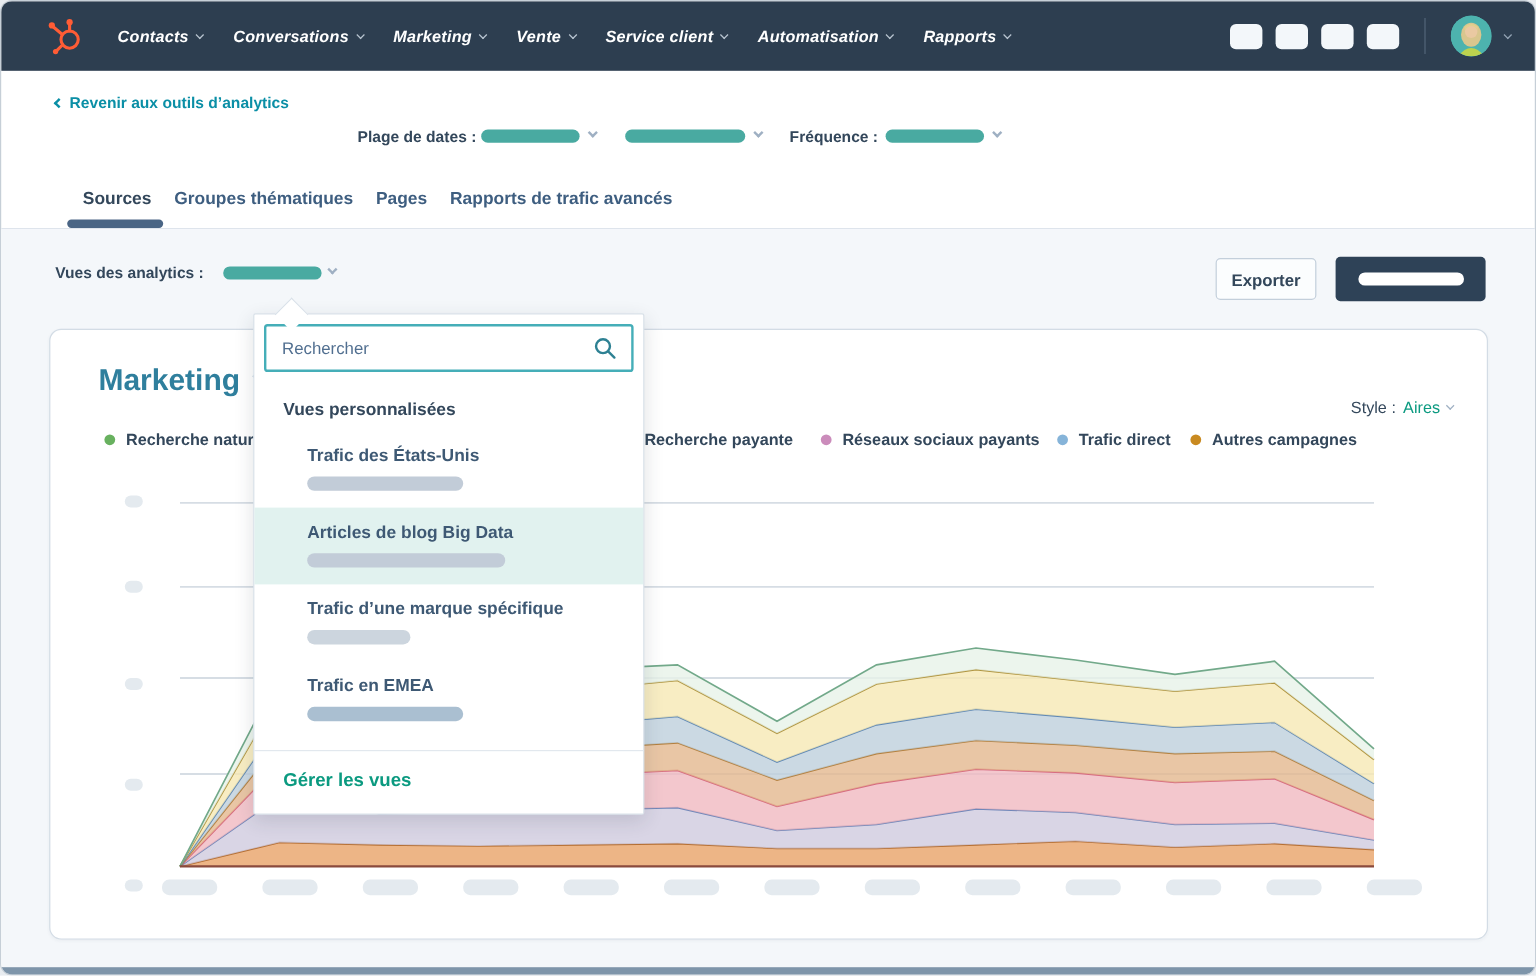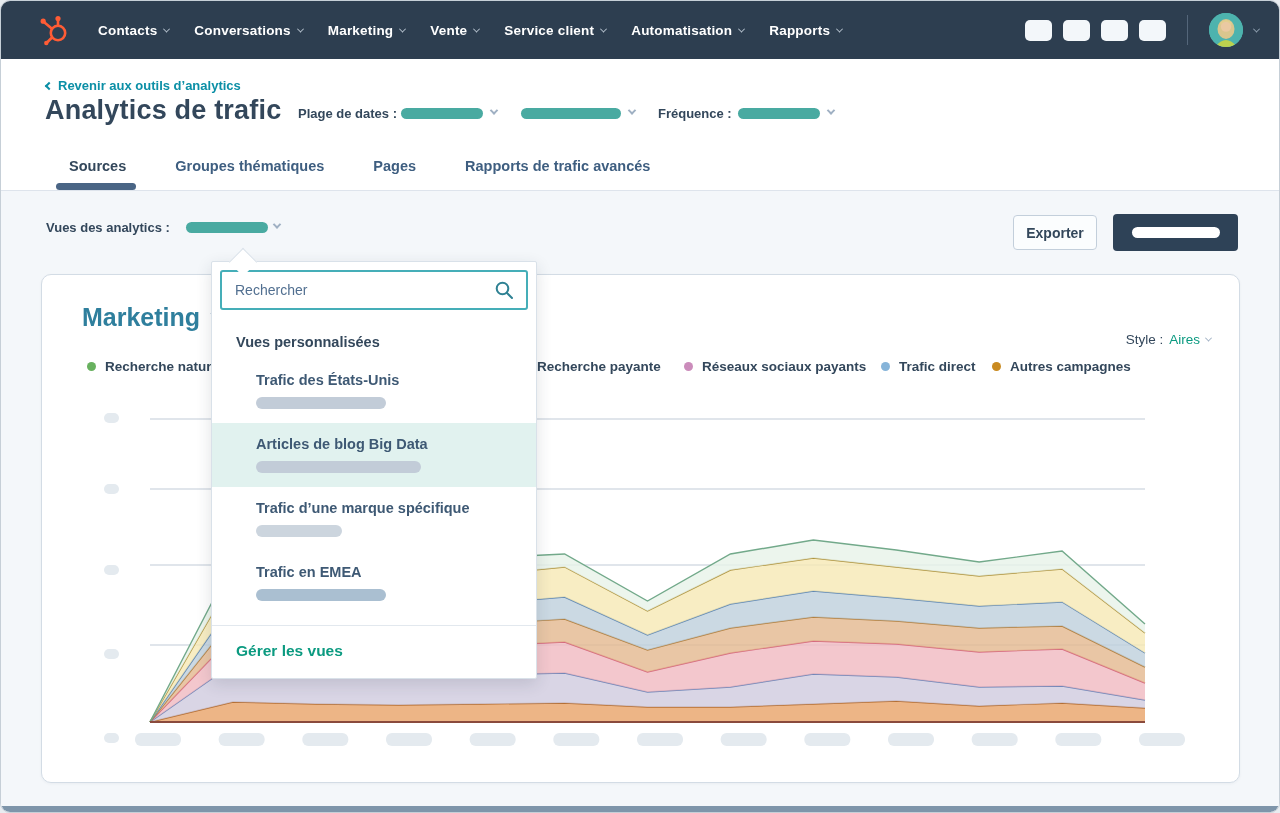--- a/index.html
+++ b/index.html
@@ -4,39 +4,39 @@
 <style>
   * { margin:0; padding:0; box-sizing:border-box; }
   body { background:#e8ecf0; font-family:"Liberation Sans", sans-serif; }
   .screen { position:relative; width:1280px; height:813px; background:#fff;
             border:1px solid #c6cfd7; border-radius:10px; overflow:hidden; }
 
   
   .topnav { position:absolute; left:0; top:0; width:1280px; height:58px; background:#2d3e50; }
   .logo { position:absolute; left:36px; top:11px; width:36px; height:36px; }
   .nav-items { position:absolute; left:97px; top:0; height:58px; display:flex; align-items:center; gap:25px; }
-  .nav-item { display:flex; align-items:center; gap:7px; color:#ffffff; font-size:13.5px; font-weight:700; cursor:pointer; letter-spacing:.2px; }
+  .nav-item { display:flex; align-items:center; gap:7px; color:#ffffff; font-size:13.5px; font-weight:700; cursor:pointer; letter-spacing:.2px;font-style:italic; }
   .caret { display:inline-block; width:6px; height:6px; border-right:2px solid #b9c5d1; border-bottom:2px solid #b9c5d1; transform:rotate(45deg) translate(-1px,-1px); }
   .caret.small { width:5px; height:5px; border-width:1.5px; }
   .nav-right { position:absolute; right:22px; top:0; height:58px; display:flex; align-items:center; gap:11px; }
   .sq { width:27px; height:21px; background:#f3f7fa; border-radius:5px; }
   .nav-divider { width:1px; height:30px; background:#54667a; margin:0 10px; }
   .avatar { width:34px; height:34px; border-radius:50%; background:#4db3ae; overflow:hidden; }
 
   
   .breadcrumb { position:absolute; left:45px; top:77px; color:#0b8fa6; font-size:13px; font-weight:700; display:flex; align-items:center; gap:6px; cursor:pointer; }
   .caret-left { display:inline-block; width:6px; height:6px; border-left:2px solid #0b8fa6; border-bottom:2px solid #0b8fa6; transform:rotate(45deg); }
   .page-title { position:absolute; left:44px; top:94px; color:#33475b; font-size:27px; font-weight:700; letter-spacing:.2px; }
   .flt-label { position:absolute; color:#33475b; font-size:13px; font-weight:700; top:105px; }
   .pill-teal { position:absolute; height:11px; border-radius:5.5px; background:#49aaa1; top:107px; }
   .flt-caret { position:absolute; top:108px; }
   .caret-grey { border-color:#9fb0c3; }
 
   
-  .tabs { position:absolute; left:68px; top:157px; display:flex; gap:49px; }
+  .tabs { position:absolute; left:68px; top:157px; display:flex; gap:19px; }
   .tab { font-size:14.5px; font-weight:700; color:#3e5e80; cursor:pointer; }
   .tab.active { color:#33475b; }
   .tab-underline { position:absolute; left:55px; top:182px; width:80px; height:7px; border-radius:3.5px; background:#4a6585; }
   .tabs-border { position:absolute; left:0; top:189px; width:1280px; height:1px; background:#dee4ec; }
 
   
   .main-bg { position:absolute; left:0; top:190px; width:1280px; height:615px; background:#f4f7fa; }
   .bottom-strip { position:absolute; left:0; top:805px; width:1280px; height:8px; background:#7e95aa; }
 
   .views-label { position:absolute; left:45px; top:219px; color:#33475b; font-size:13px; font-weight:700; }
@@ -136,21 +136,20 @@
         </svg>
       </div>
       <span class="caret small" style="border-color:#93a3b4;"></span>
     </div>
   </div>
 
   <div class="breadcrumb">
     <span class="caret-left"></span>
     <span>Revenir aux outils d’analytics</span>
   </div>
-  <div class="page-title">Analytics de trafic</div>
 
   <div class="flt-label" style="left:297px;">Plage de dates :</div>
   <div class="pill-teal" style="left:400px; width:82px;"></div>
   <span class="caret flt-caret caret-grey" style="left:490px;"></span>
   <div class="pill-teal" style="left:520px; width:100px;"></div>
   <span class="caret flt-caret caret-grey" style="left:628px;"></span>
   <div class="flt-label" style="left:657px;">Fréquence :</div>
   <div class="pill-teal" style="left:737px; width:82px;"></div>
   <span class="caret flt-caret caret-grey" style="left:827px;"></span>
 

